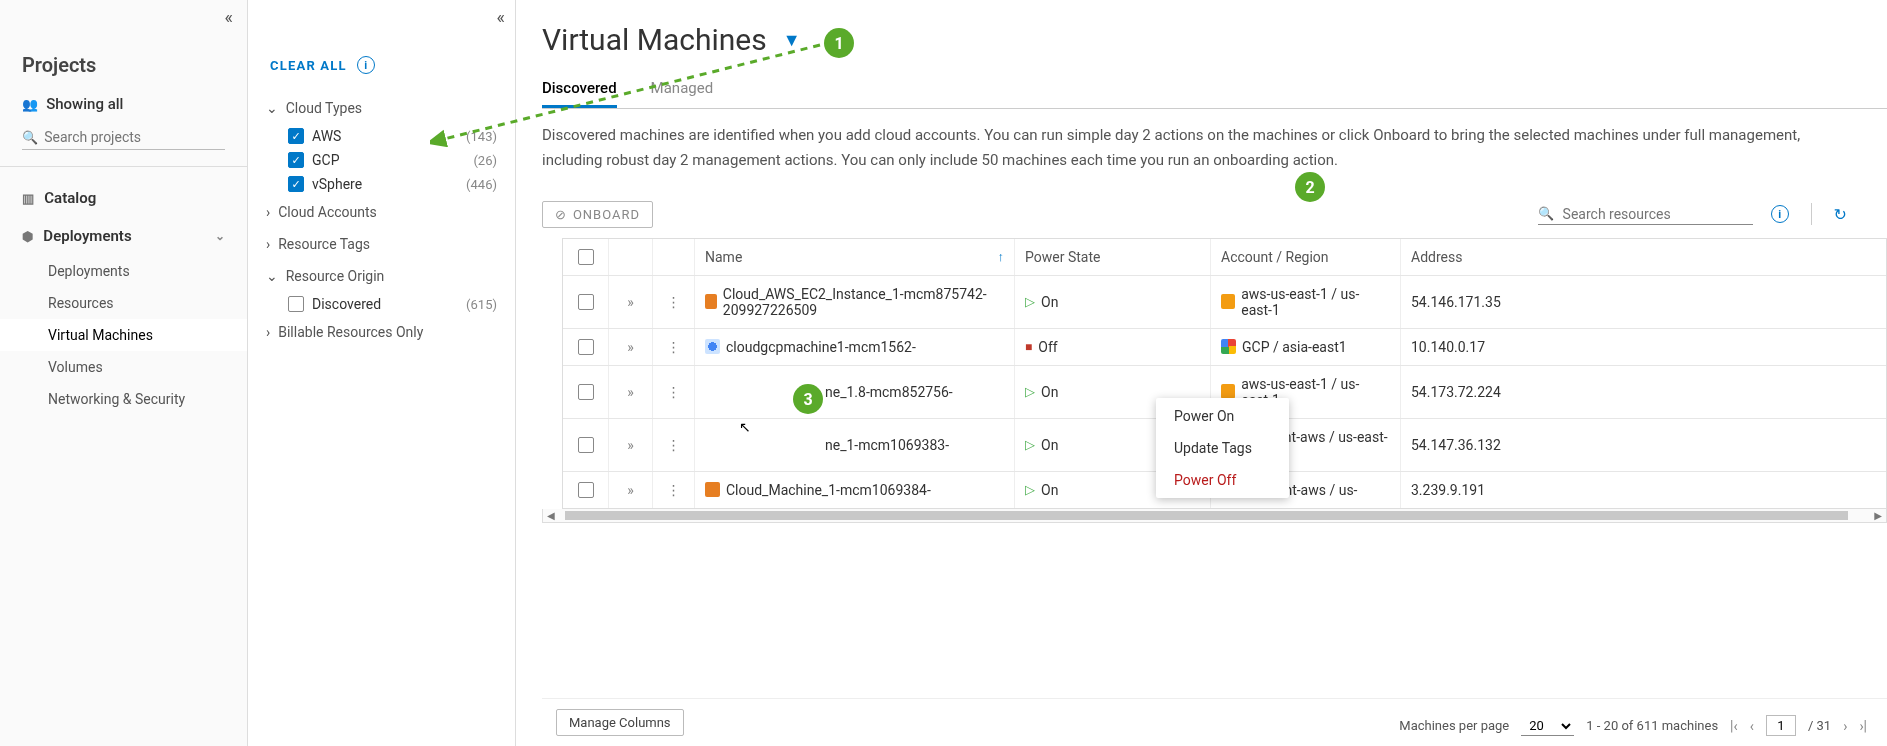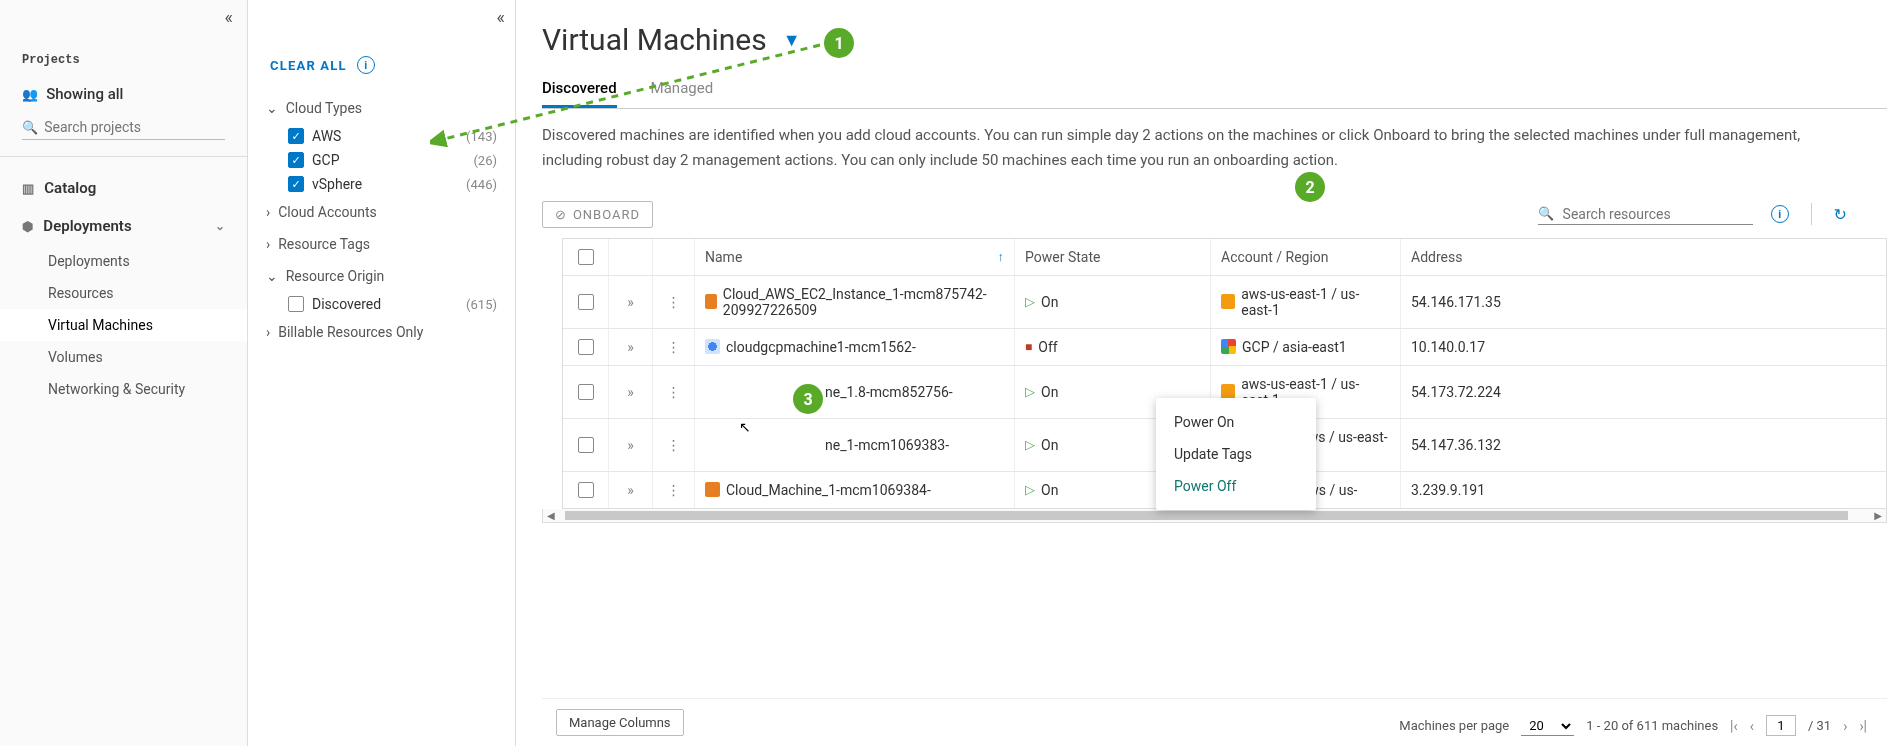--- a/index.html
+++ b/index.html
@@ -6,21 +6,21 @@
 body { width: 1887px; height: 746px; overflow: hidden; background: #fff; color: #333; position: relative; }
 
 .layout { display: flex; height: 100%; }
 .sidebar-left { width: 248px; background: #fafafa; border-right: 1px solid #ddd; display: flex; flex-direction: column; }
 .sidebar-filter { width: 268px; background: #fff; border-right: 1px solid #ddd; padding: 10px 18px; position: relative; }
 .main { flex: 1; background: #fff; padding: 22px 0 0 26px; position: relative; display:flex; flex-direction:column; overflow:hidden;}
 
 .collapse-btn { position: absolute; top: 6px; right: 10px; color: #555; font-size: 18px; cursor: pointer; }
 .sidebar-left .collapse-btn { position: static; align-self: flex-end; margin: 6px 14px 0 0;}
 
-.projects-hdr { font-size: 12px; font-weight: 600; color: #444; padding: 26px 22px 10px 22px; font-family: Liberation Mono, monospace; }
+.projects-hdr { font-size: 20px; font-weight: 600; color: #444; padding: 26px 22px 10px 22px; }
 .showing { display:flex; align-items:center; gap:8px; padding: 8px 22px; font-size:15px; color:#333; font-weight:500;}
 .search-proj { display:flex; align-items:center; gap:6px; margin: 4px 22px 0 22px; border-bottom:1px solid #bbb; padding:4px 0;}
 .search-proj input { border:none; outline:none; background:transparent; font-size:14px; flex:1; color:#555;}
 .sidebar-sep { border-bottom:1px solid #ddd; margin:16px 0 12px 0;}
 
 .nav-item { display:flex; align-items:center; gap:10px; padding: 10px 22px; font-size:15px; color:#555; cursor:pointer;}
 .nav-item.bold { font-weight:600; color:#333;}
 .nav-sub { padding-left: 48px; font-size:14px; color:#555; padding-top:8px; padding-bottom:8px; cursor:pointer;}
 .nav-sub.active { background:#fff; color:#000;}
 .chev { margin-left:auto; font-size:12px; color:#888;}
@@ -62,23 +62,23 @@
 .col.acct{width:190px;}
 .col.addr{flex:1; border-right:none;}
 .sort-ico{ margin-left:auto; color:#0078C8; font-size:13px;}
 .state-on{ color:#4CAF50; font-size:13px;}
 .state-off{ color:#c0392b; font-size:12px;}
 .acct-ico{ width:15px;height:15px; background:#f39c12; border-radius:2px; display:inline-block;}
 .acct-ico.gcp{ background:conic-gradient(#ea4335 0 25%, #fbbc05 0 50%, #34a853 0 75%, #4285f4 0);}
 .name-ico{width:15px;height:15px;background:#e67e22;display:inline-block;border-radius:2px;}
 .name-ico.gcp{background:radial-gradient(#4285f4 40%, transparent 41%), #cde3ff;}
 
-.context-menu{ position:absolute; left:640px; top:398px; width:160px; background:#fff; box-shadow:0 2px 10px rgba(0,0,0,.25); border-radius:2px; padding:8px 0; z-index:50;}
+.context-menu{ position:absolute; left:640px; top:398px; width:133px; background:#fff; box-shadow:0 2px 10px rgba(0,0,0,.25); border-radius:2px; padding:2px 0; z-index:50;}
 .context-menu .mi{ padding:8px 18px; font-size:14px; color:#333; cursor:pointer;}
-.context-menu .mi.disabled{ color:#0f766e;}
+.context-menu .mi.disabled{ color:#b91c1c;}
 
 .floor { margin-top:auto; display:flex; align-items:flex-end; padding:10px 20px 10px 14px; gap:18px; border-top:1px solid #eee;}
 .mcols{ border:1px solid #bbb; padding:5px 12px; font-size:13px; color:#444; background:#fff; border-radius:2px;}
 .pager-right{margin-left:auto; display:flex; align-items:center; gap:12px; color:#555; font-size:13px;}
 .pgsel{border:none; border-bottom:1px solid #888; font-size:13px; padding:1px 14px 1px 4px; background:transparent;}
 .pgbtn{color:#888; cursor:pointer; font-size:14px;}
 .pgnum{border:1px solid #bbb; width:30px; text-align:center; font-size:13px; padding:2px;}
 
 .hscroll{ height:14px; background:#fafafa; border:1px solid #ddd; border-top:none; position:relative;}
 .hscroll .thumb{ position:absolute; left:22px; top:2px; height:9px; width:calc(100% - 60px); background:#c8c8c8;}

